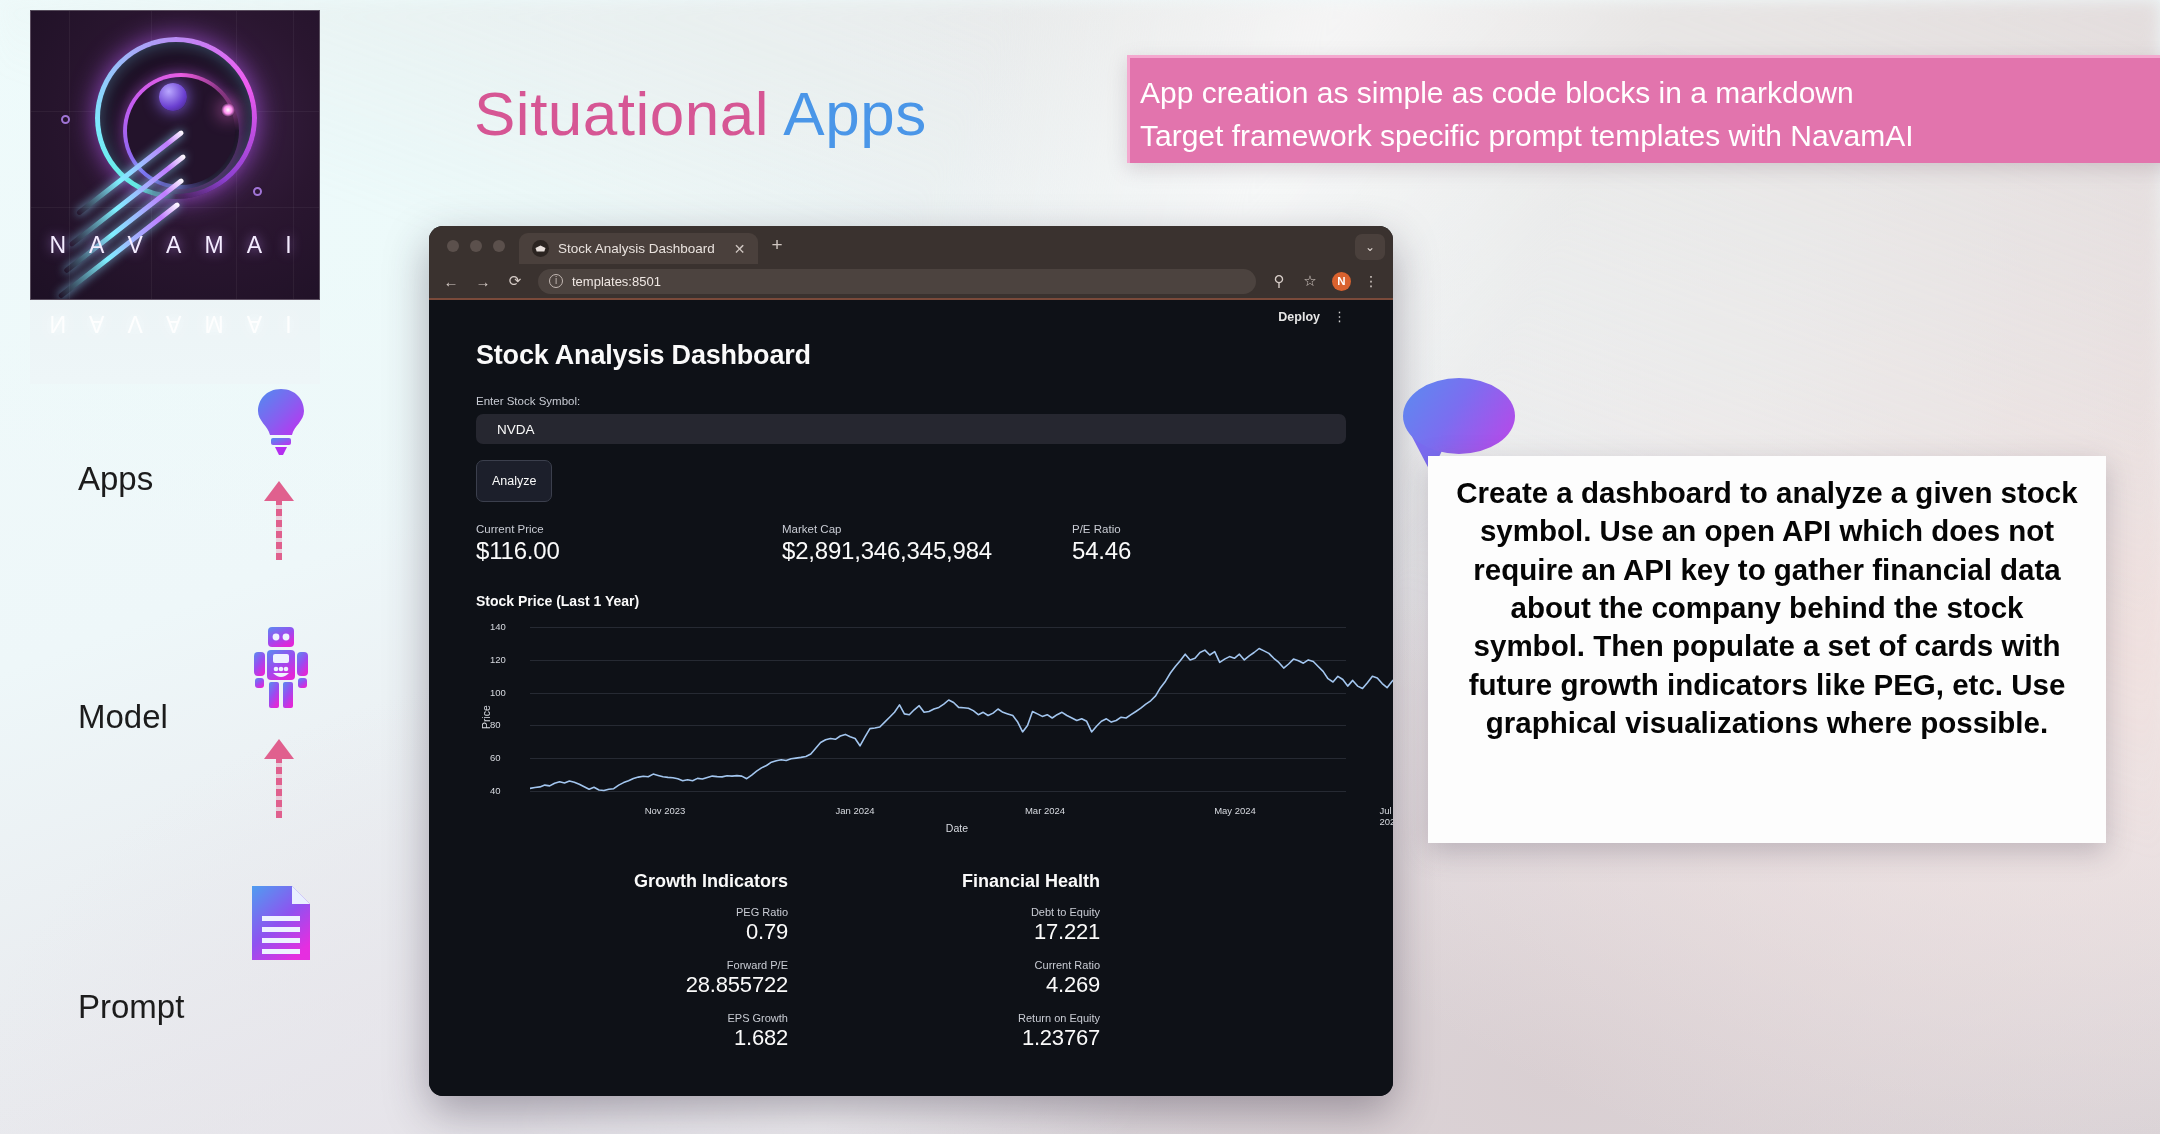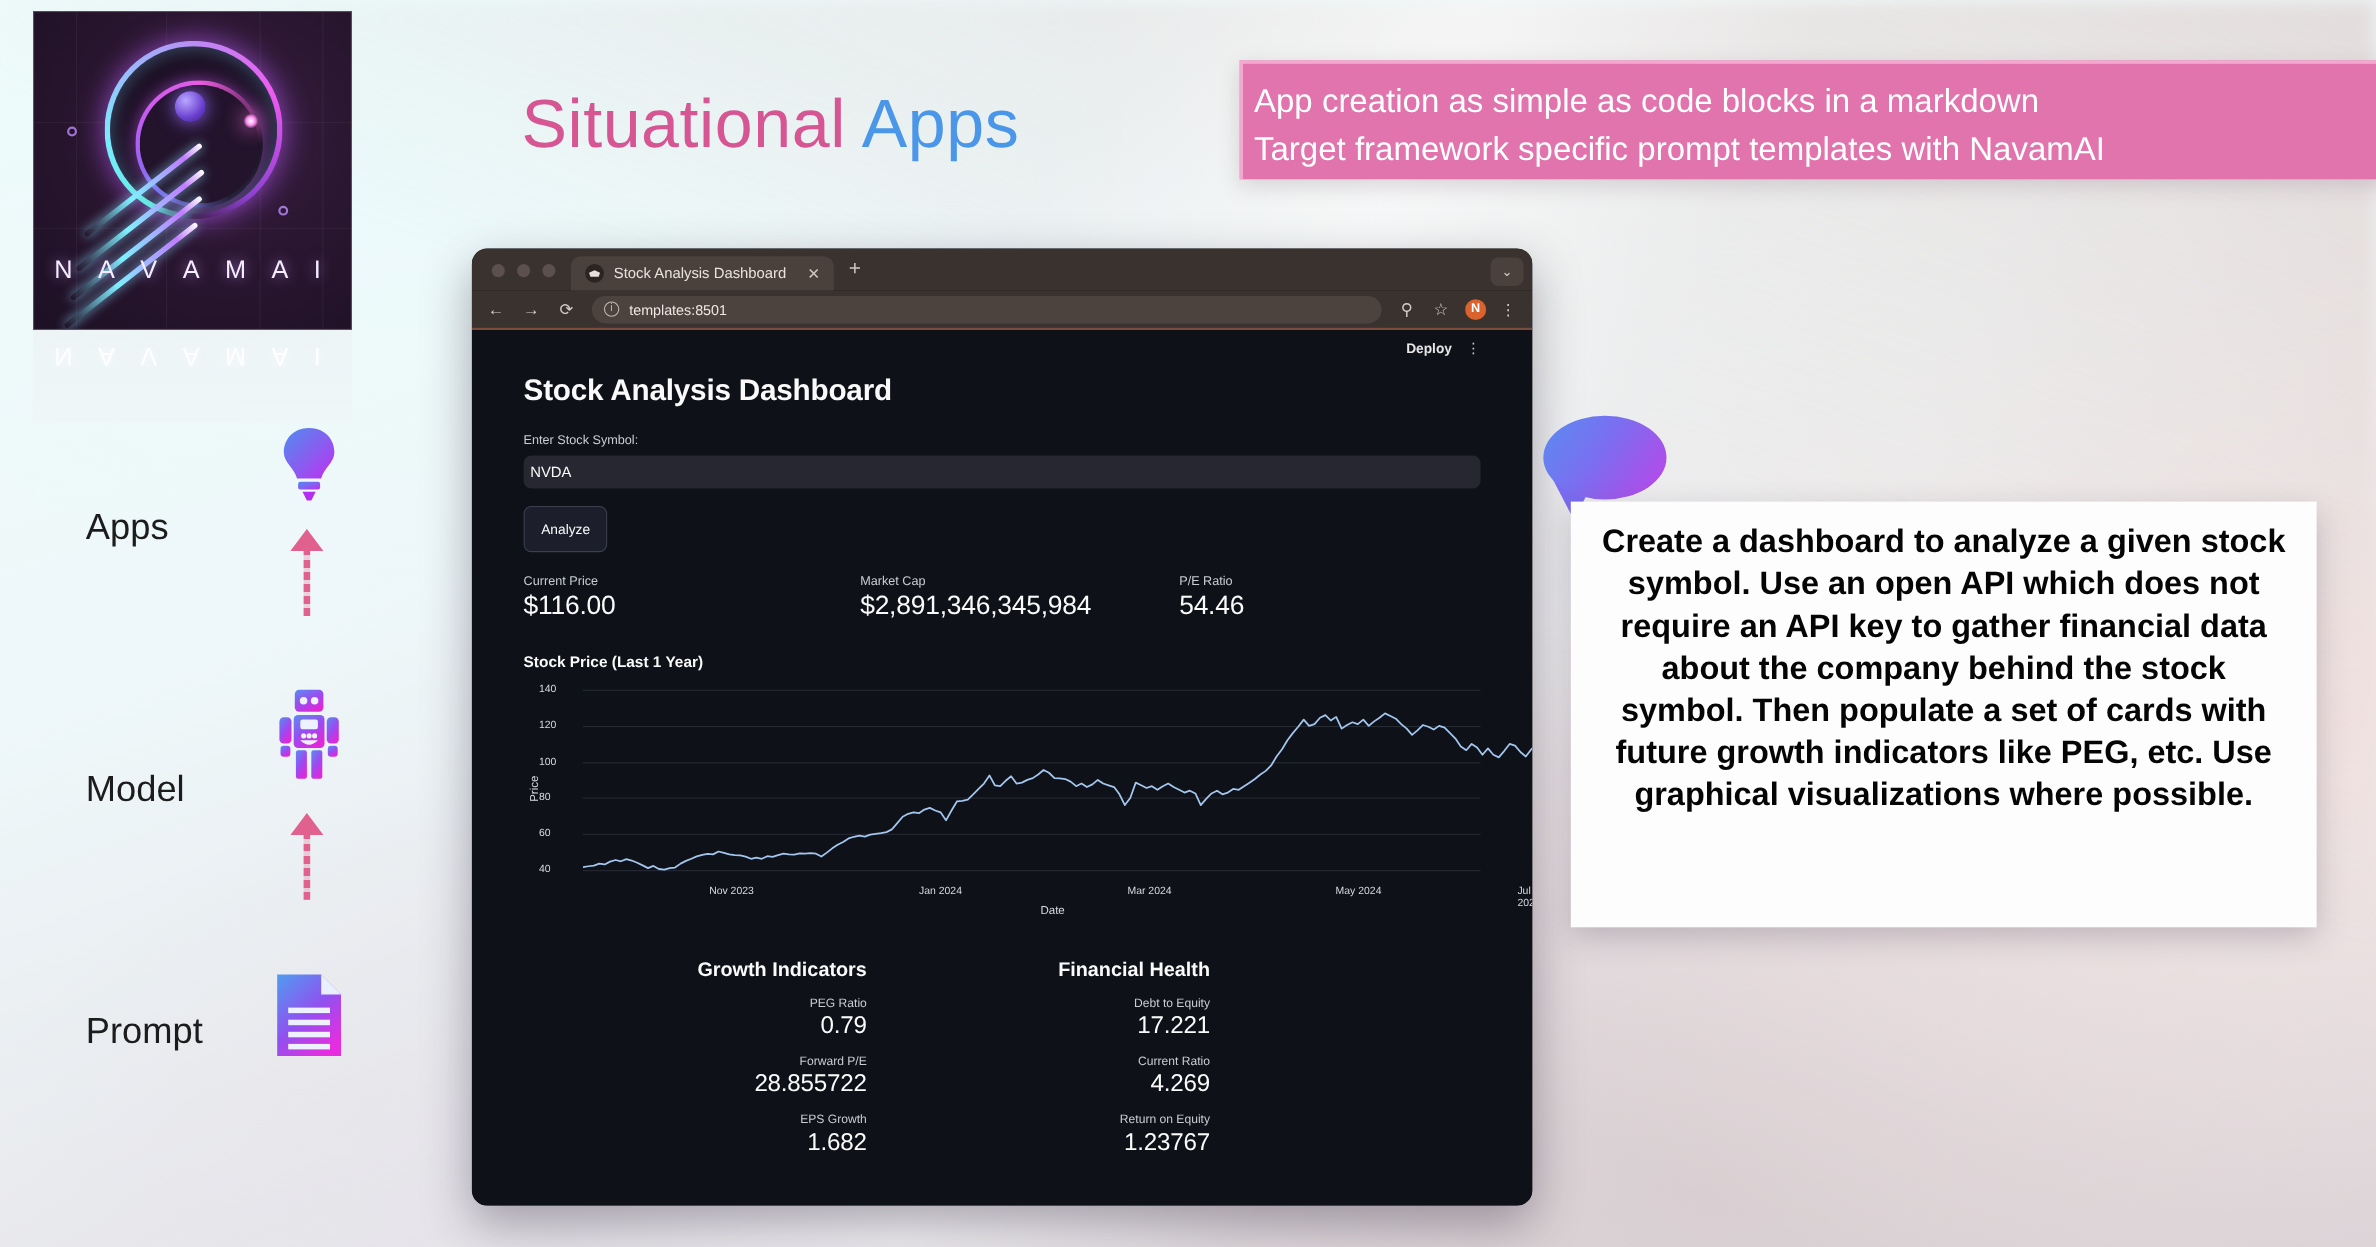--- a/index.html
+++ b/index.html
@@ -105,21 +105,21 @@
     border-top: 3px solid #f4a8cf; border-left: 3px solid #f4a8cf;
     box-shadow: 0 6px 18px rgba(120,90,110,.22);
     padding: 14px 0 0 10px;
     color: #ffffff; font-size: 30px; line-height: 1.42; font-weight: 400;
   }
 
   
   .flow-label { position: absolute; color: #1c1c1c; font-size: 33px; font-weight: 400; }
   #lbl-apps   { left: 78px;  top: 460px; }
   #lbl-model  { left: 78px;  top: 698px; }
-  #lbl-prompt { left: 78px;  top: 918px; }
+  #lbl-prompt { left: 78px;  top: 988px; }
 
   .flow-arrow {
     position: absolute; left: 276px; width: 6px; height: 62px;
     background: repeating-linear-gradient(180deg, #e0608e 0 7px, rgba(224,96,142,.25) 7px 11px);
   }
   .flow-arrow::before {
     content: ""; position: absolute; left: -12px; top: -17px;
     border-left: 15px solid transparent; border-right: 15px solid transparent;
     border-bottom: 20px solid #e0608e;
   }
@@ -183,21 +183,21 @@
 
   
   #app { background: #0e1117; height: 796px; position: relative; padding: 0 47px; color: #fafafa; }
   #app-topbar { display: flex; justify-content: flex-end; align-items: center; gap: 13px; height: 34px; }
   #deploy-btn { font-size: 12.5px; color: #e6e6e6; font-weight: 600; }
   #app-kebab { color: #cfcfcf; font-size: 13px; line-height: 4px; }
   #app-title { font-size: 27px; font-weight: 700; letter-spacing: -.2px; margin-top: 6px; }
   #input-label { font-size: 11.5px; color: #c9ccd4; margin-top: 24px; }
   #symbol-input {
     margin-top: 7px; height: 30px; border-radius: 7px; background: #262730;
-    display: flex; align-items: center; padding: 0 6px; font-size: 13.5px; color: #fafafa;
+    display: flex; align-items: center; padding: 0 21px; font-size: 13.5px; color: #fafafa;
   }
   #analyze-btn {
     margin-top: 16px; display: inline-flex; align-items: center; justify-content: center;
     height: 42px; padding: 0 15px; border-radius: 7px;
     background: #1c1f2b; border: 1px solid #3b3f4d; font-size: 12.5px; color: #fafafa;
   }
   #metrics-row { display: flex; margin-top: 21px; }
   .metric { flex: 0 0 auto; }
   .metric-label { font-size: 11.5px; color: #c9ccd4; }
   .metric-value { font-size: 24px; font-weight: 400; margin-top: 2px; letter-spacing: -.2px; }

